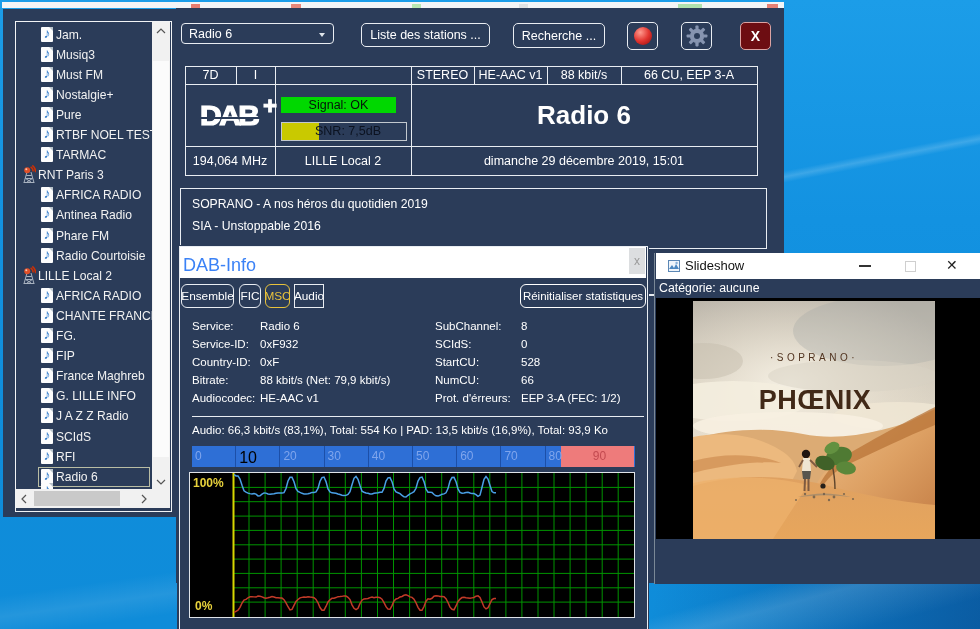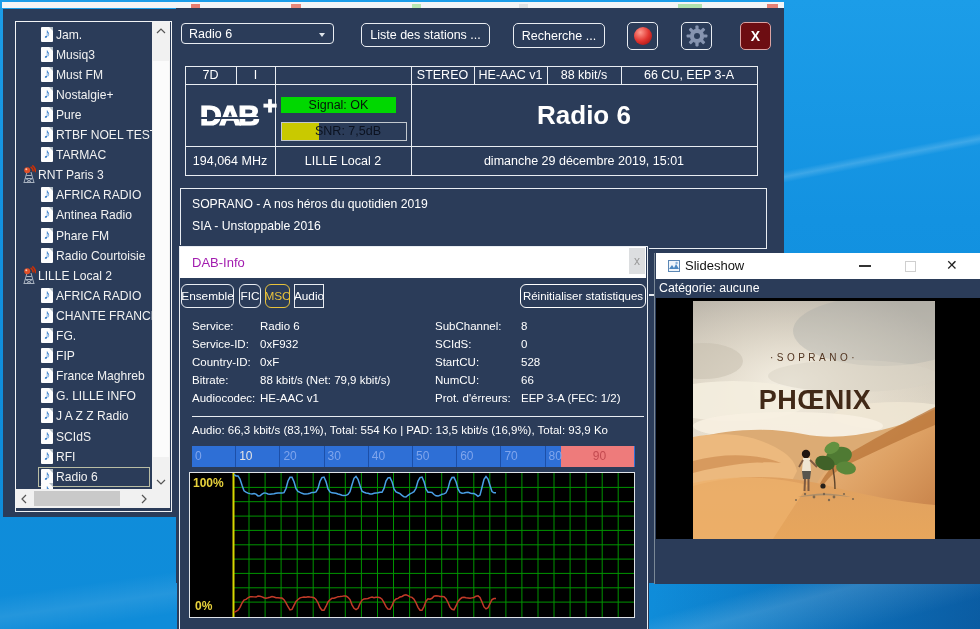--- a/index.html
+++ b/index.html
@@ -26,21 +26,21 @@
  color:#fff;font-size:12.5px;line-height:20px;padding-left:7px;box-sizing:border-box;}
 #combo .arr{position:absolute;right:8px;top:9px;width:0;height:0;
  border-left:3px solid transparent;border-right:3px solid transparent;border-top:4px solid #dfe5ea;}
 
 .cell{position:absolute;color:#fff;font-size:12.5px;display:flex;align-items:center;justify-content:center;}
 .tline{position:absolute;background:#e9edf2;}
 
 #dabinfo{left:177px;top:245px;width:472px;height:384px;background:#2b3c59;}
 #dabibox{position:absolute;left:2px;top:1px;width:467px;height:390px;border:1px solid #e9edf2;}
 #dabtitle{position:absolute;left:3px;top:2px;width:466px;height:31px;background:#fff;}
-#dabtitle span{position:absolute;left:12px;top:8px;color:#a21caf;font-size:13px;}
+#dabtitle span{position:absolute;left:3px;top:8px;color:#3b82f6;font-size:18px;}
 #dabclose{position:absolute;right:1px;top:1px;width:16px;height:26px;background:#dcdee0;
  color:#9a9a9a;font-size:12px;text-align:center;line-height:27px;}
 .statrow{position:absolute;color:#fff;font-size:11.5px;height:18px;line-height:18px;white-space:nowrap;}
 
 #graphbox{position:absolute;left:12px;top:227px;width:444px;height:144px;background:#000;border:1px solid #dfe3e8;}
 
 #slideshow{left:654px;top:253px;width:326px;height:331px;background:#2b3c59;border-left:1px solid #7a8896;}
 #sstitle{position:absolute;left:1px;top:0;width:325px;height:26px;background:#fff;}
 #sscat{position:absolute;left:1px;top:26px;width:325px;height:19px;color:#fff;font-size:12.3px;line-height:19px;padding-left:3px;box-sizing:border-box;background:#2b3c59;}
 #ssblack{position:absolute;left:1px;top:45px;width:325px;height:241px;background:#000;}
@@ -176,21 +176,21 @@
 <div class="statrow" style="left:258px;top:144px;">Prot. d'érreurs:</div>
 <div class="statrow" style="left:344px;top:144px;">EEP 3-A (FEC: 1/2)</div>
 </div>
   <div class="abs" style="left:15px;top:171px;width:452px;height:1px;background:#e9edf2;"></div>
   <div class="statrow" style="left:15px;top:176px;">Audio: 66,3&nbsp;kbit/s (83,1%), Total: 554&nbsp;Ko | PAD: 13,5&nbsp;kbit/s (16,9%), Total: 93,9&nbsp;Ko</div>
   <div id="ubar" class="abs" style="left:15px;top:201px;width:443px;height:21px;background:#2e6fd6;overflow:hidden;">
 <div style="position:absolute;left:369px;top:0;width:73px;height:21px;background:#ee7b7b;"></div>
 <div style="position:absolute;left:0.0px;top:0;width:44.2px;height:21px;border-right:1px solid #1c4fa8;box-sizing:border-box;"></div>
 <div style="position:absolute;left:3.0px;top:3px;color:#7fa5ec;font-size:12px;">0</div>
 <div style="position:absolute;left:44.2px;top:0;width:44.2px;height:21px;border-right:1px solid #1c4fa8;box-sizing:border-box;"></div>
-<div style="position:absolute;left:47.2px;top:3px;color:#e5e5e5;font-size:12px;">10</div>
+<div style="position:absolute;left:47.2px;top:3px;color:#000000;font-size:16px;">10</div>
 <div style="position:absolute;left:88.4px;top:0;width:44.2px;height:21px;border-right:1px solid #1c4fa8;box-sizing:border-box;"></div>
 <div style="position:absolute;left:91.4px;top:3px;color:#7fa5ec;font-size:12px;">20</div>
 <div style="position:absolute;left:132.6px;top:0;width:44.2px;height:21px;border-right:1px solid #1c4fa8;box-sizing:border-box;"></div>
 <div style="position:absolute;left:135.6px;top:3px;color:#7fa5ec;font-size:12px;">30</div>
 <div style="position:absolute;left:176.8px;top:0;width:44.2px;height:21px;border-right:1px solid #1c4fa8;box-sizing:border-box;"></div>
 <div style="position:absolute;left:179.8px;top:3px;color:#7fa5ec;font-size:12px;">40</div>
 <div style="position:absolute;left:221.0px;top:0;width:44.2px;height:21px;border-right:1px solid #1c4fa8;box-sizing:border-box;"></div>
 <div style="position:absolute;left:224.0px;top:3px;color:#7fa5ec;font-size:12px;">50</div>
 <div style="position:absolute;left:265.2px;top:0;width:44.2px;height:21px;border-right:1px solid #1c4fa8;box-sizing:border-box;"></div>
 <div style="position:absolute;left:268.2px;top:3px;color:#7fa5ec;font-size:12px;">60</div>

